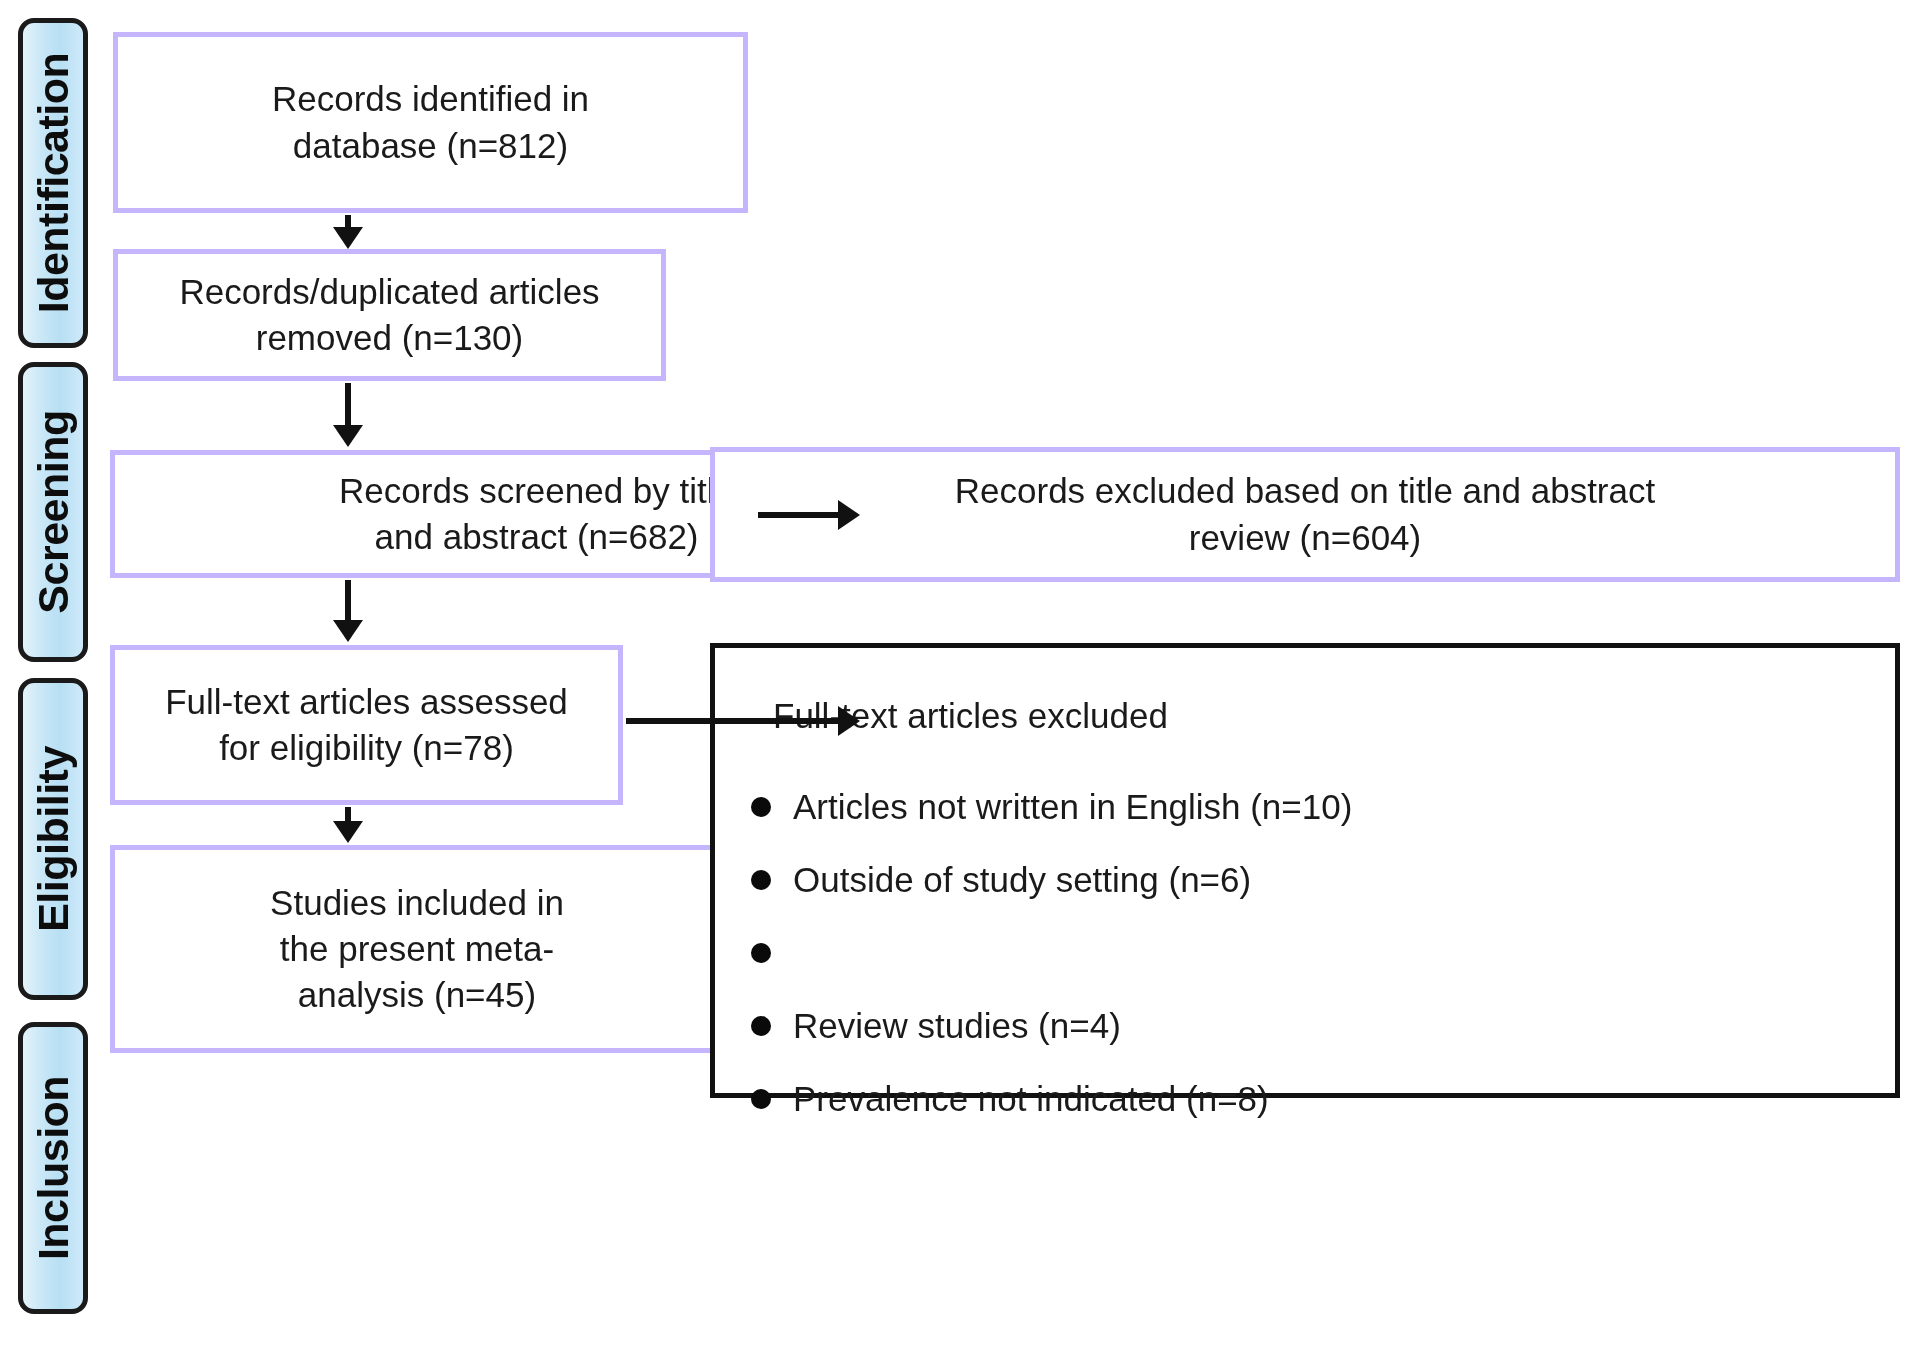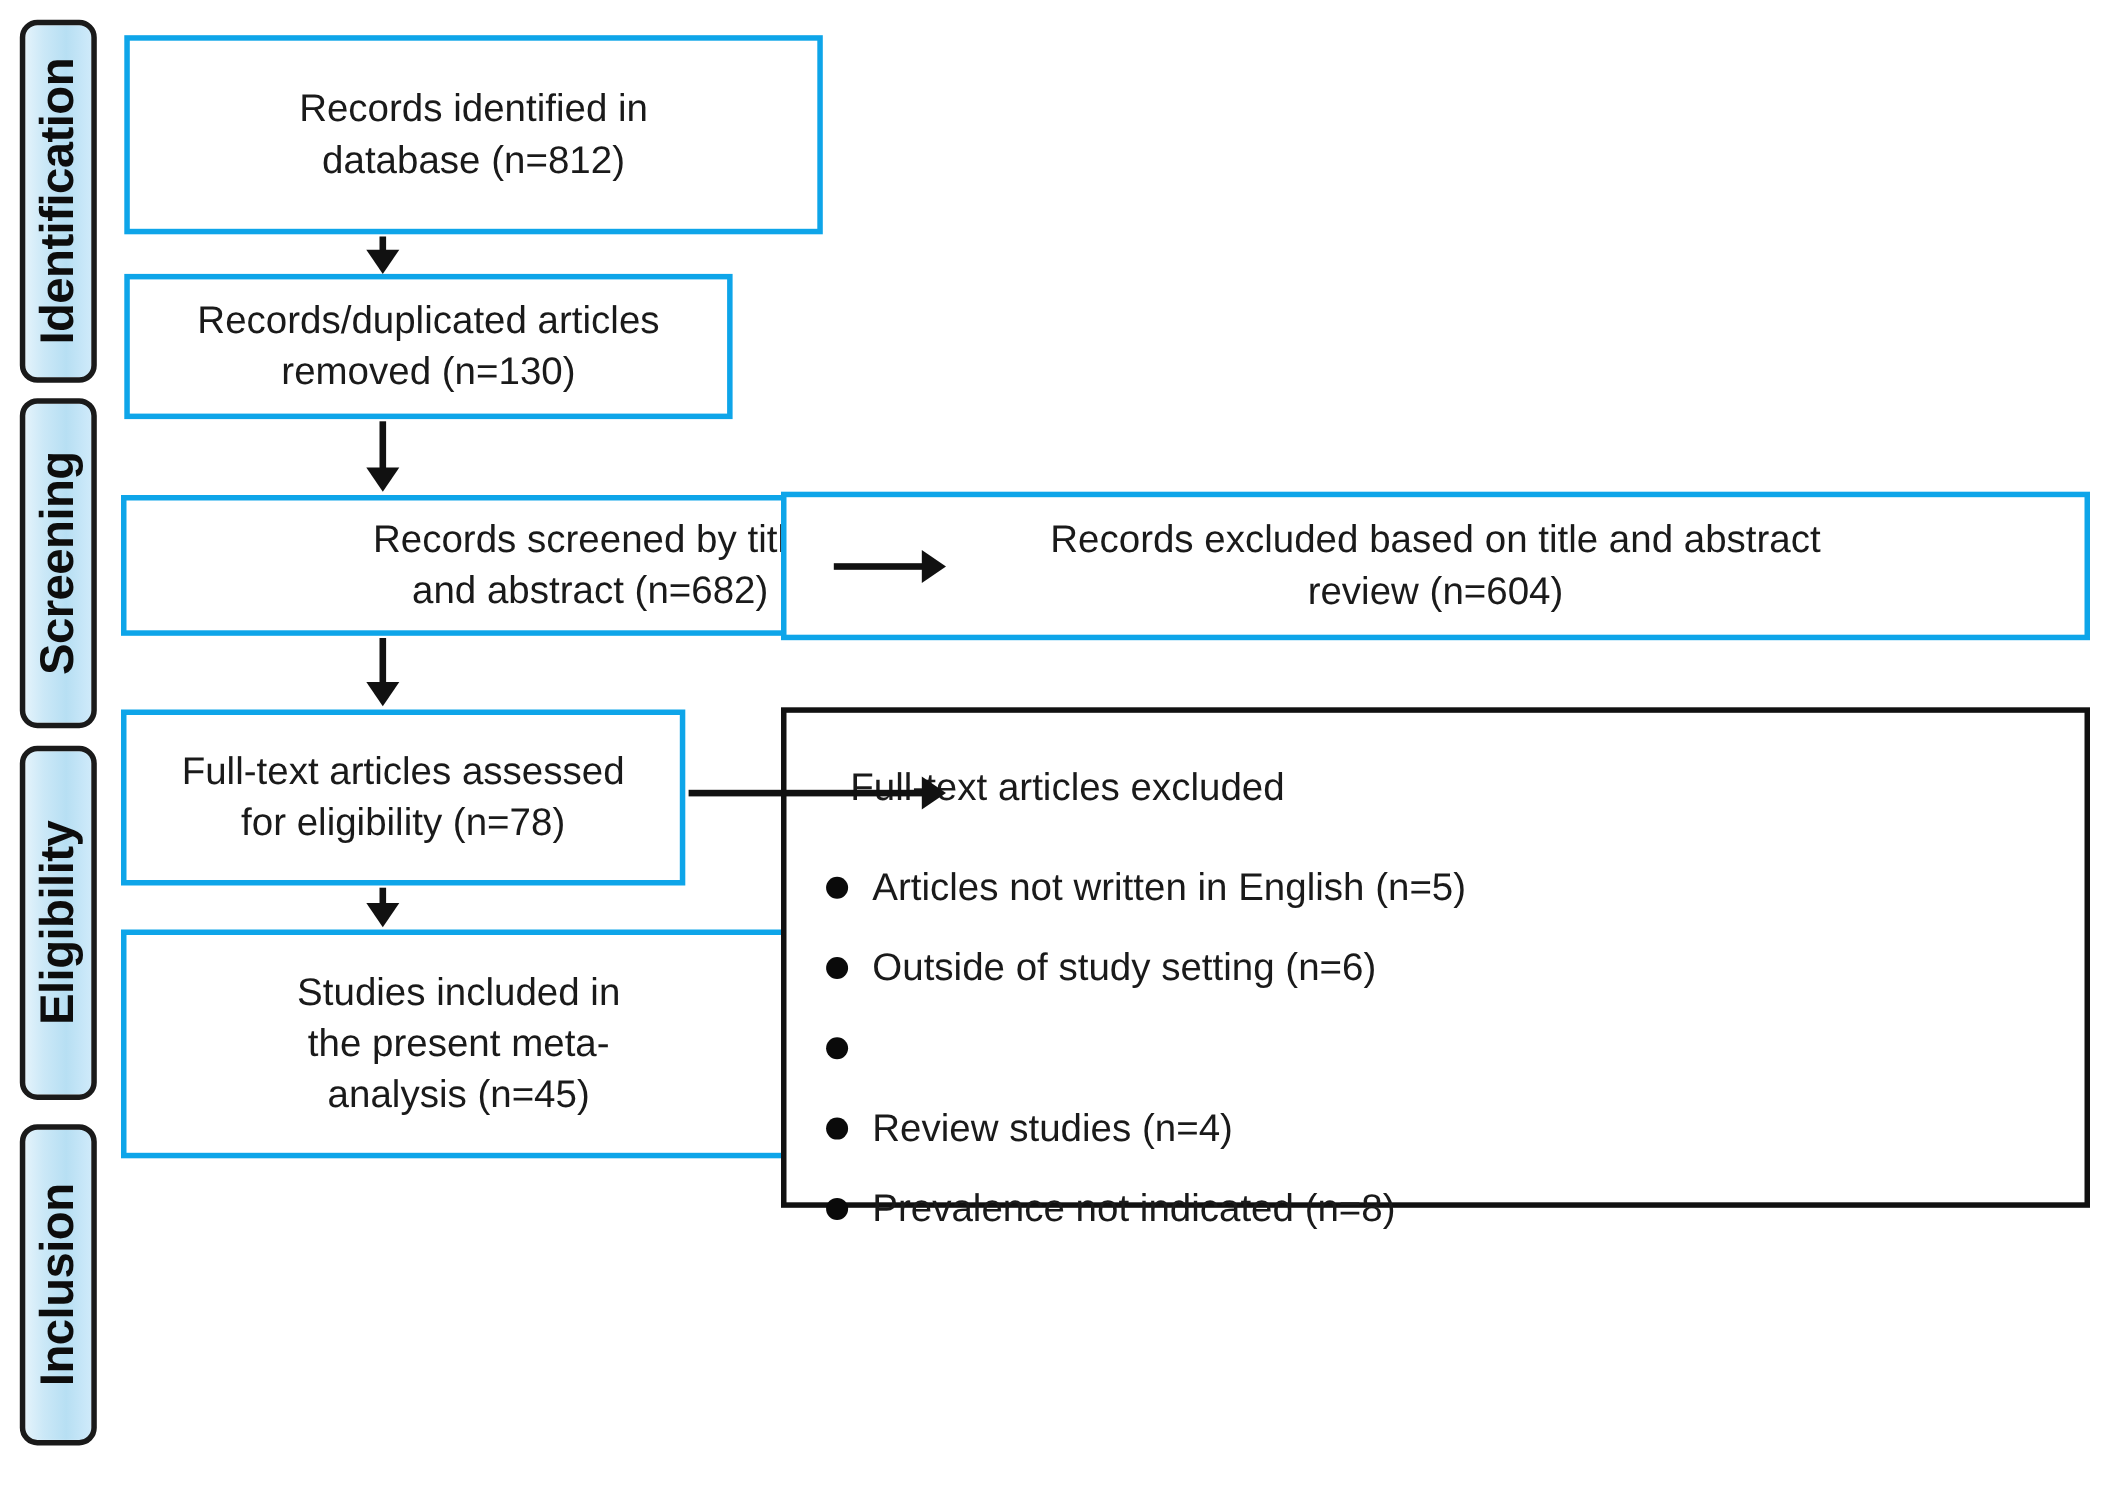--- a/index.html
+++ b/index.html
@@ -37,21 +37,21 @@
     font-weight: bold;
     font-size: 43px;
     letter-spacing: -0.5px;
     color: #0d0d0d;
     font-family: "Liberation Sans", sans-serif;
   }
 
   
   .flow-box {
     position: absolute;
-    border: 5px solid #0ea5e9;
+    border: 5px solid #c4b5fd;
     background: #ffffff;
     box-sizing: border-box;
     display: flex;
     align-items: center;
     justify-content: center;
     text-align: center;
   }
   .flow-box-text {
     font-size: 35px;
     line-height: 1.32;
@@ -182,21 +182,21 @@
   <div class="flow-box" style="left:710px; top:447px; width:1190px; height:135px;align-items:center;">
     <span class="flow-box-text">Records excluded based on title and abstract
 review (n=604)</span>
   </div>
 
   <div class="bullet-box" style="left:710px; top:643px; width:1190px; height:455px;">
     <div class="bullet-head">Full-text articles excluded</div>
     <div class="bullet-list">
       <div class="bullet-row">
         <span class="bullet-dot"></span>
-        <span>Articles not written in English (n=5)</span>
+        <span>Articles not written in English (n=10)</span>
       </div>
       <div class="bullet-row">
         <span class="bullet-dot"></span>
         <span>Outside of study setting (n=6)</span>
       </div>
       <div class="bullet-row">
         <span class="bullet-dot"></span>
       </div>
       <div class="bullet-row">
         <span class="bullet-dot"></span>

